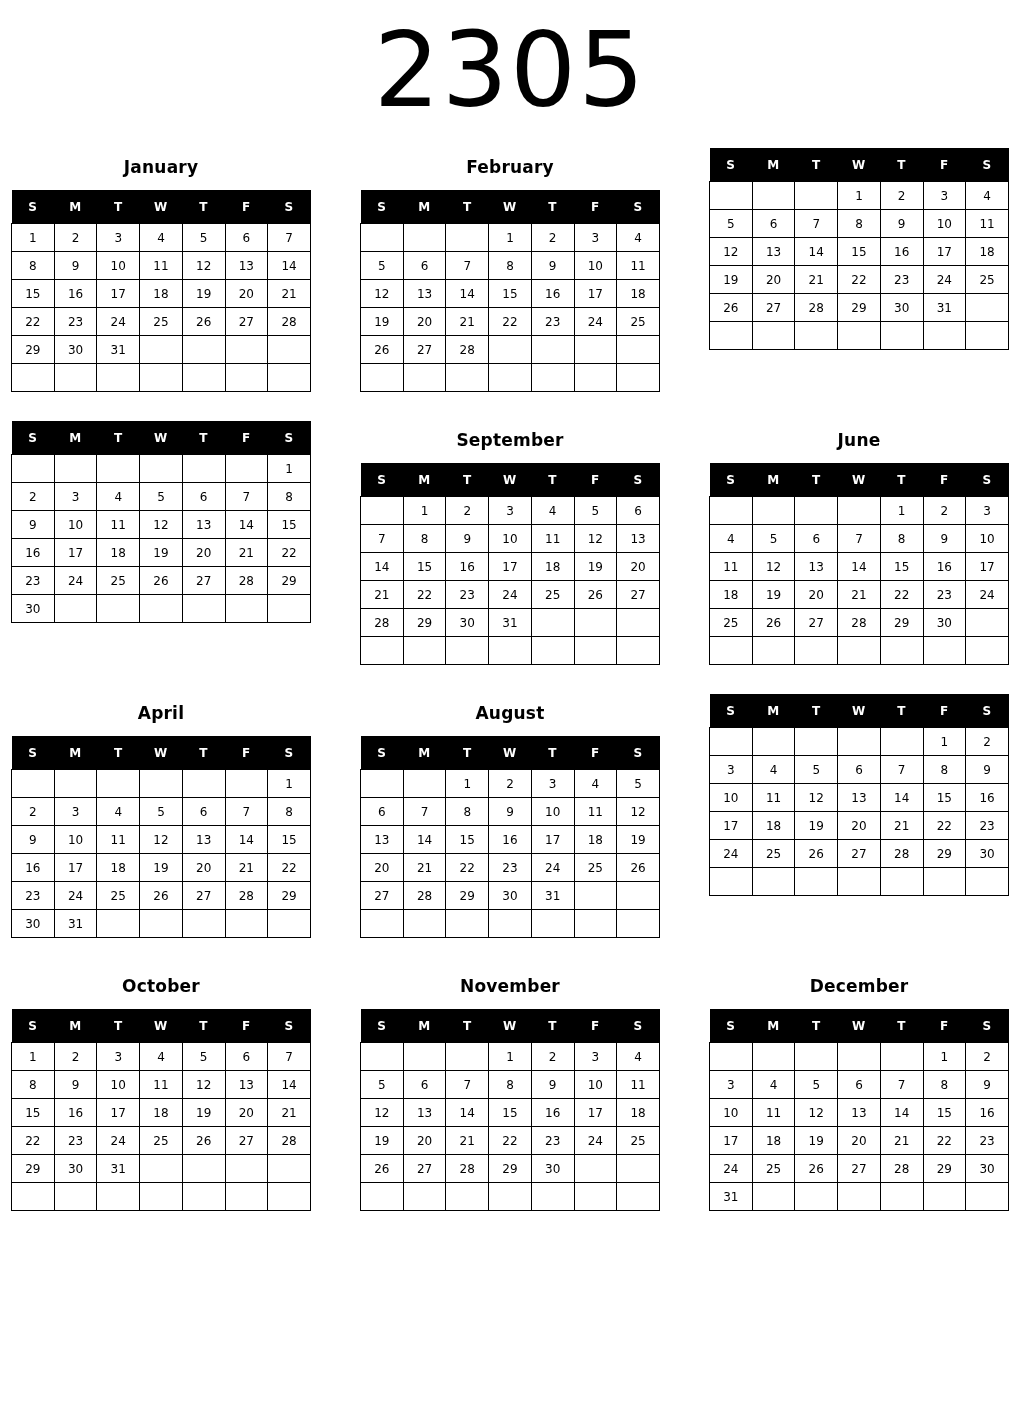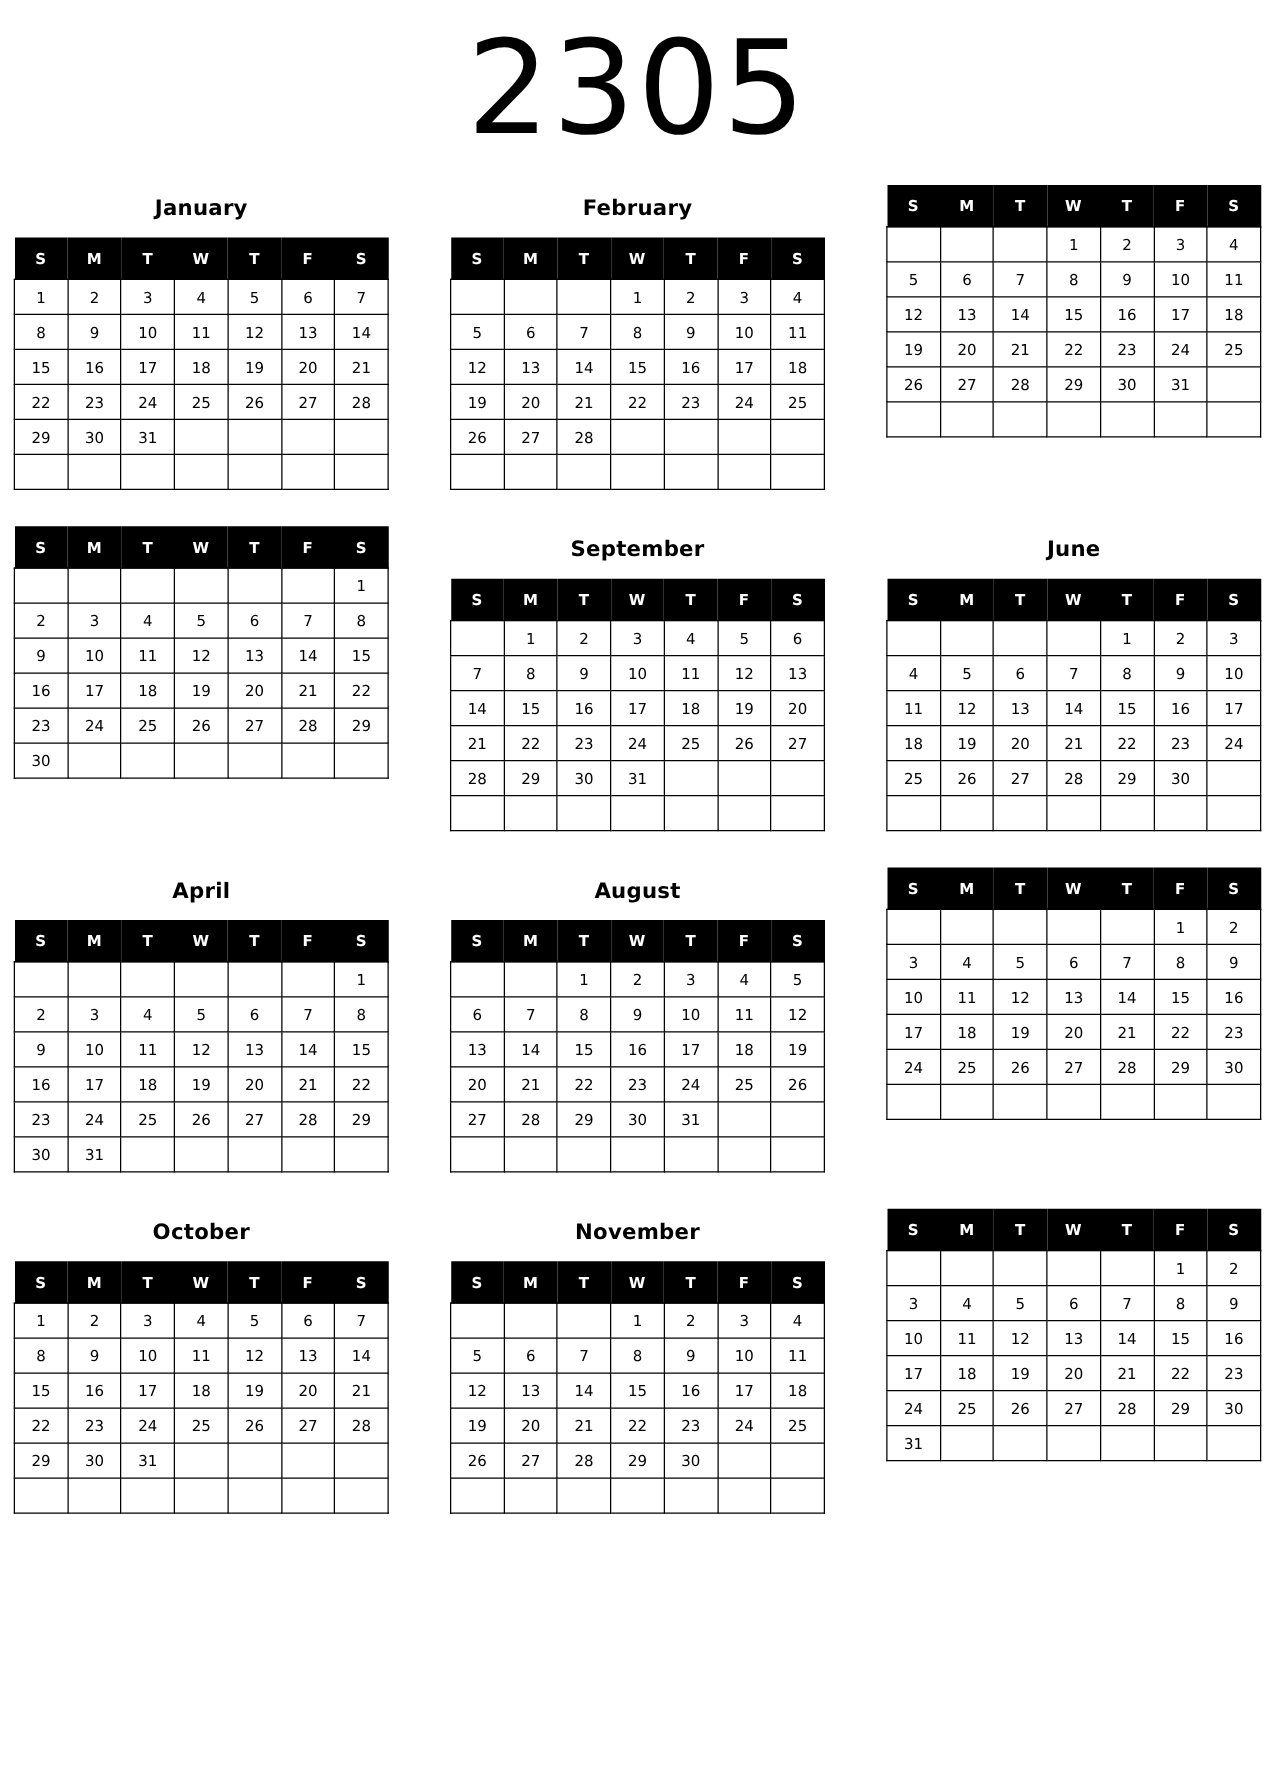--- a/index.html
+++ b/index.html
@@ -862,20 +862,21 @@
             <td></td>
             <td></td>
             <td></td>
             <td></td>
             <td></td>
           </tr>
         </tbody>
       </table>
     </div>
     <div class="month">
+      <div class="month-name">December</div>
       <table class="month-table">
         <thead>
           <tr>
             <th>S</th>
             <th>M</th>
             <th>T</th>
             <th>W</th>
             <th>T</th>
             <th>F</th>
             <th>S</th>

